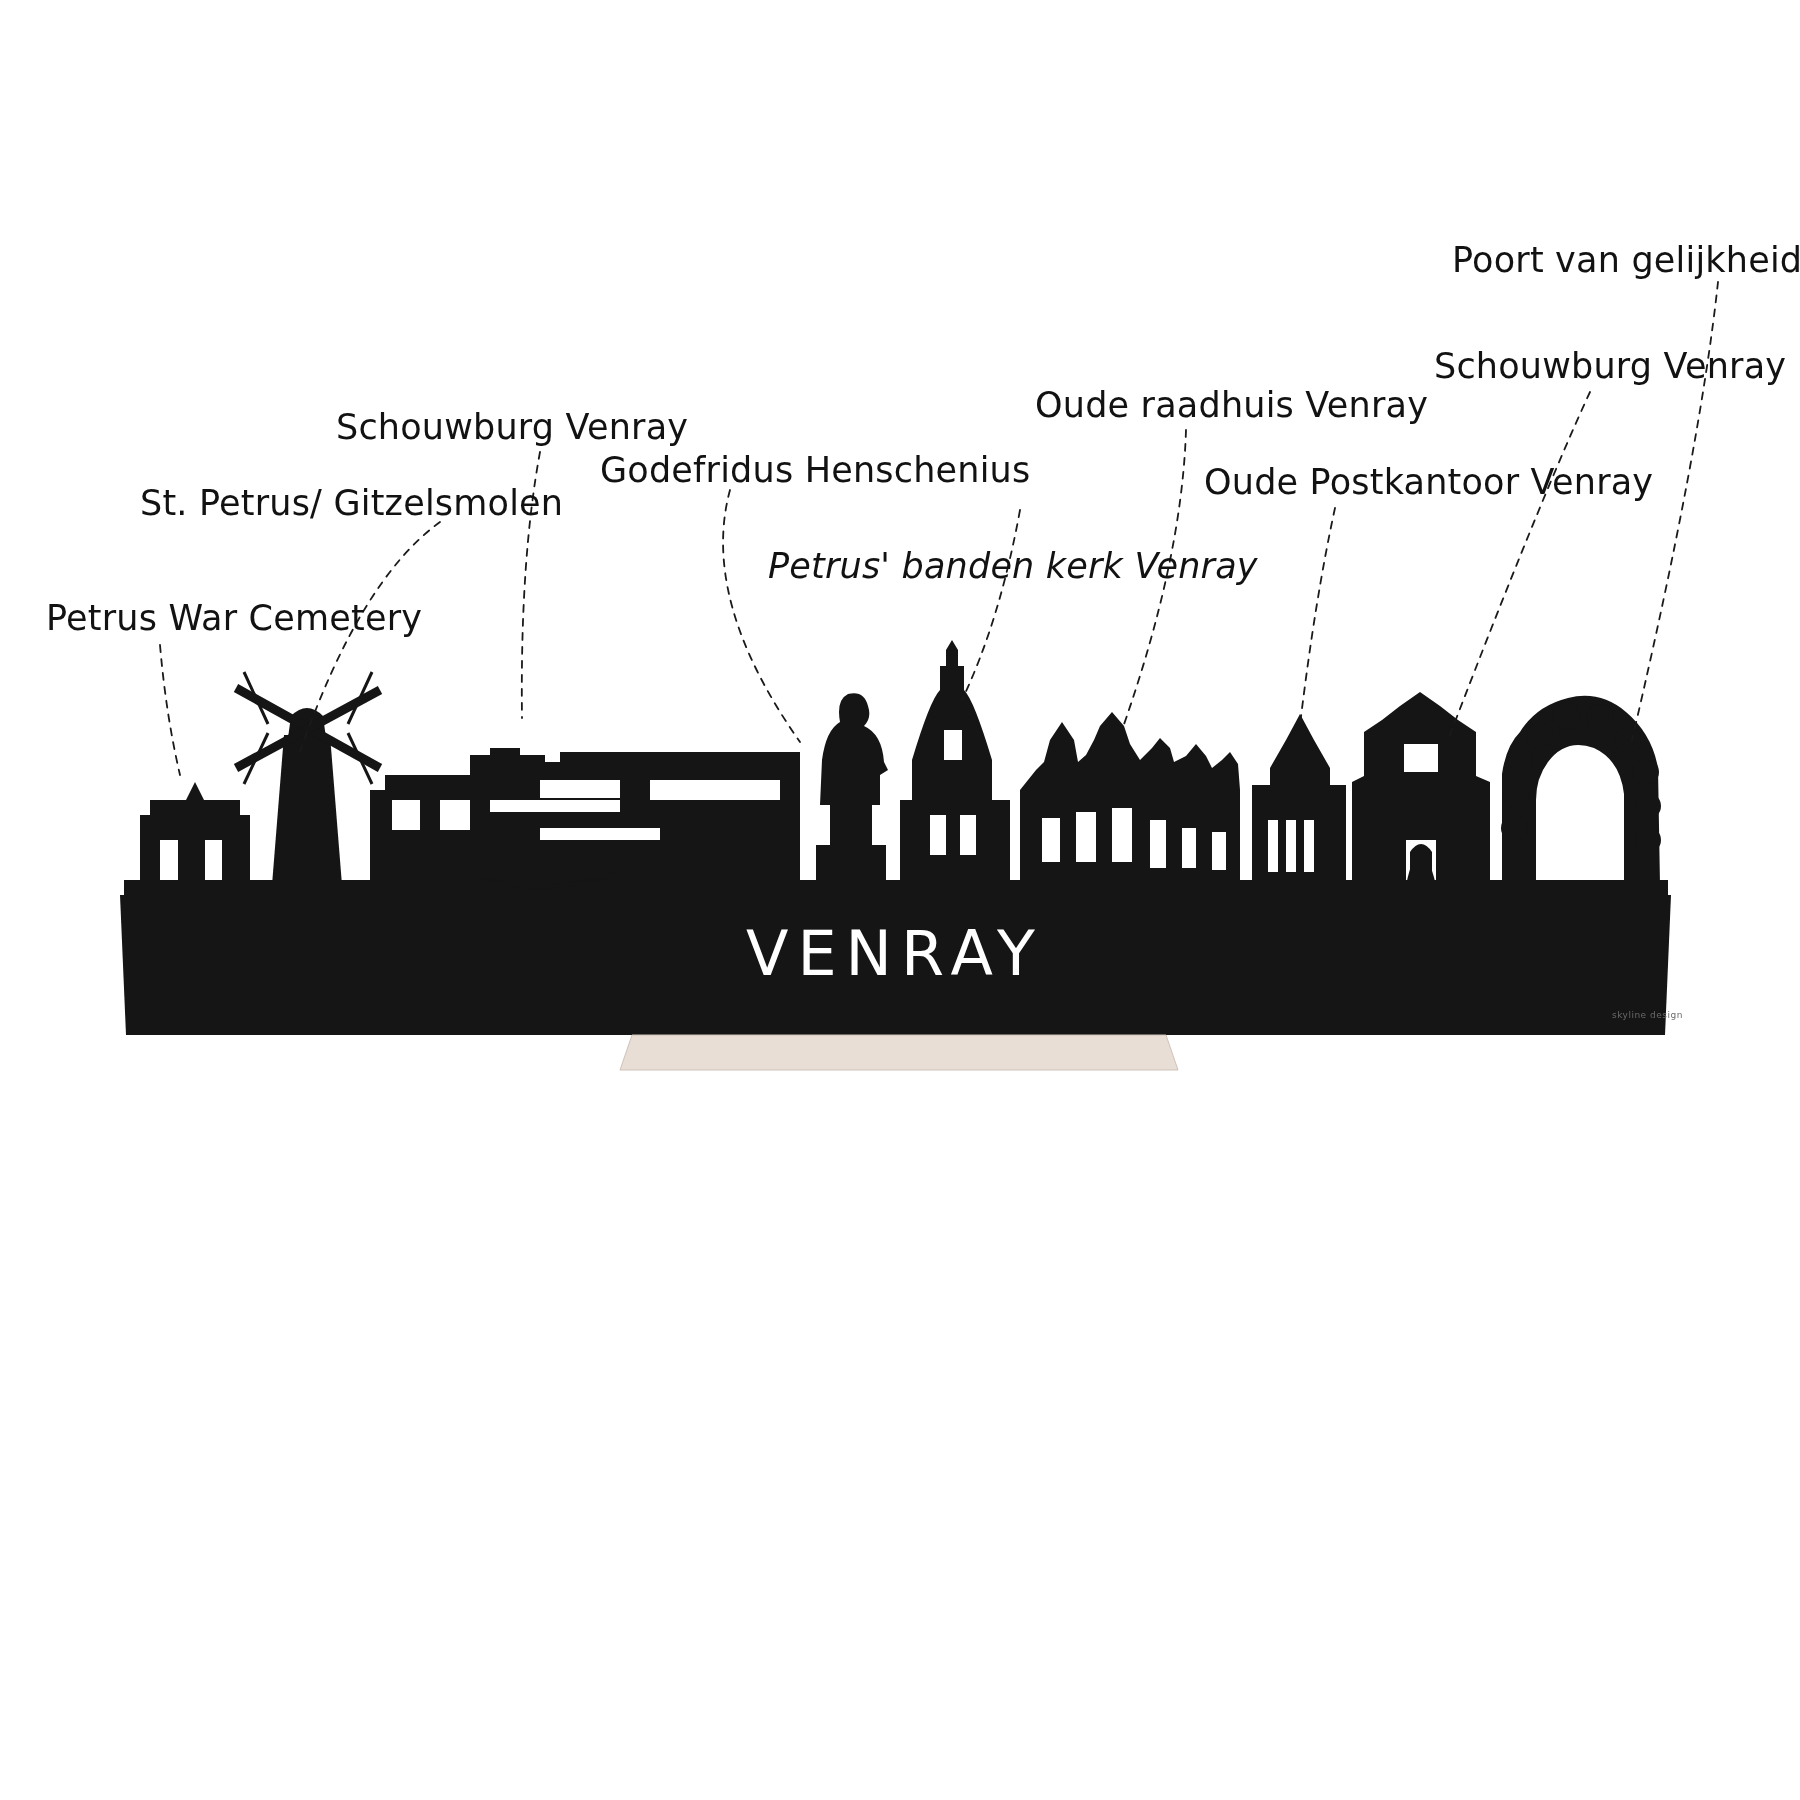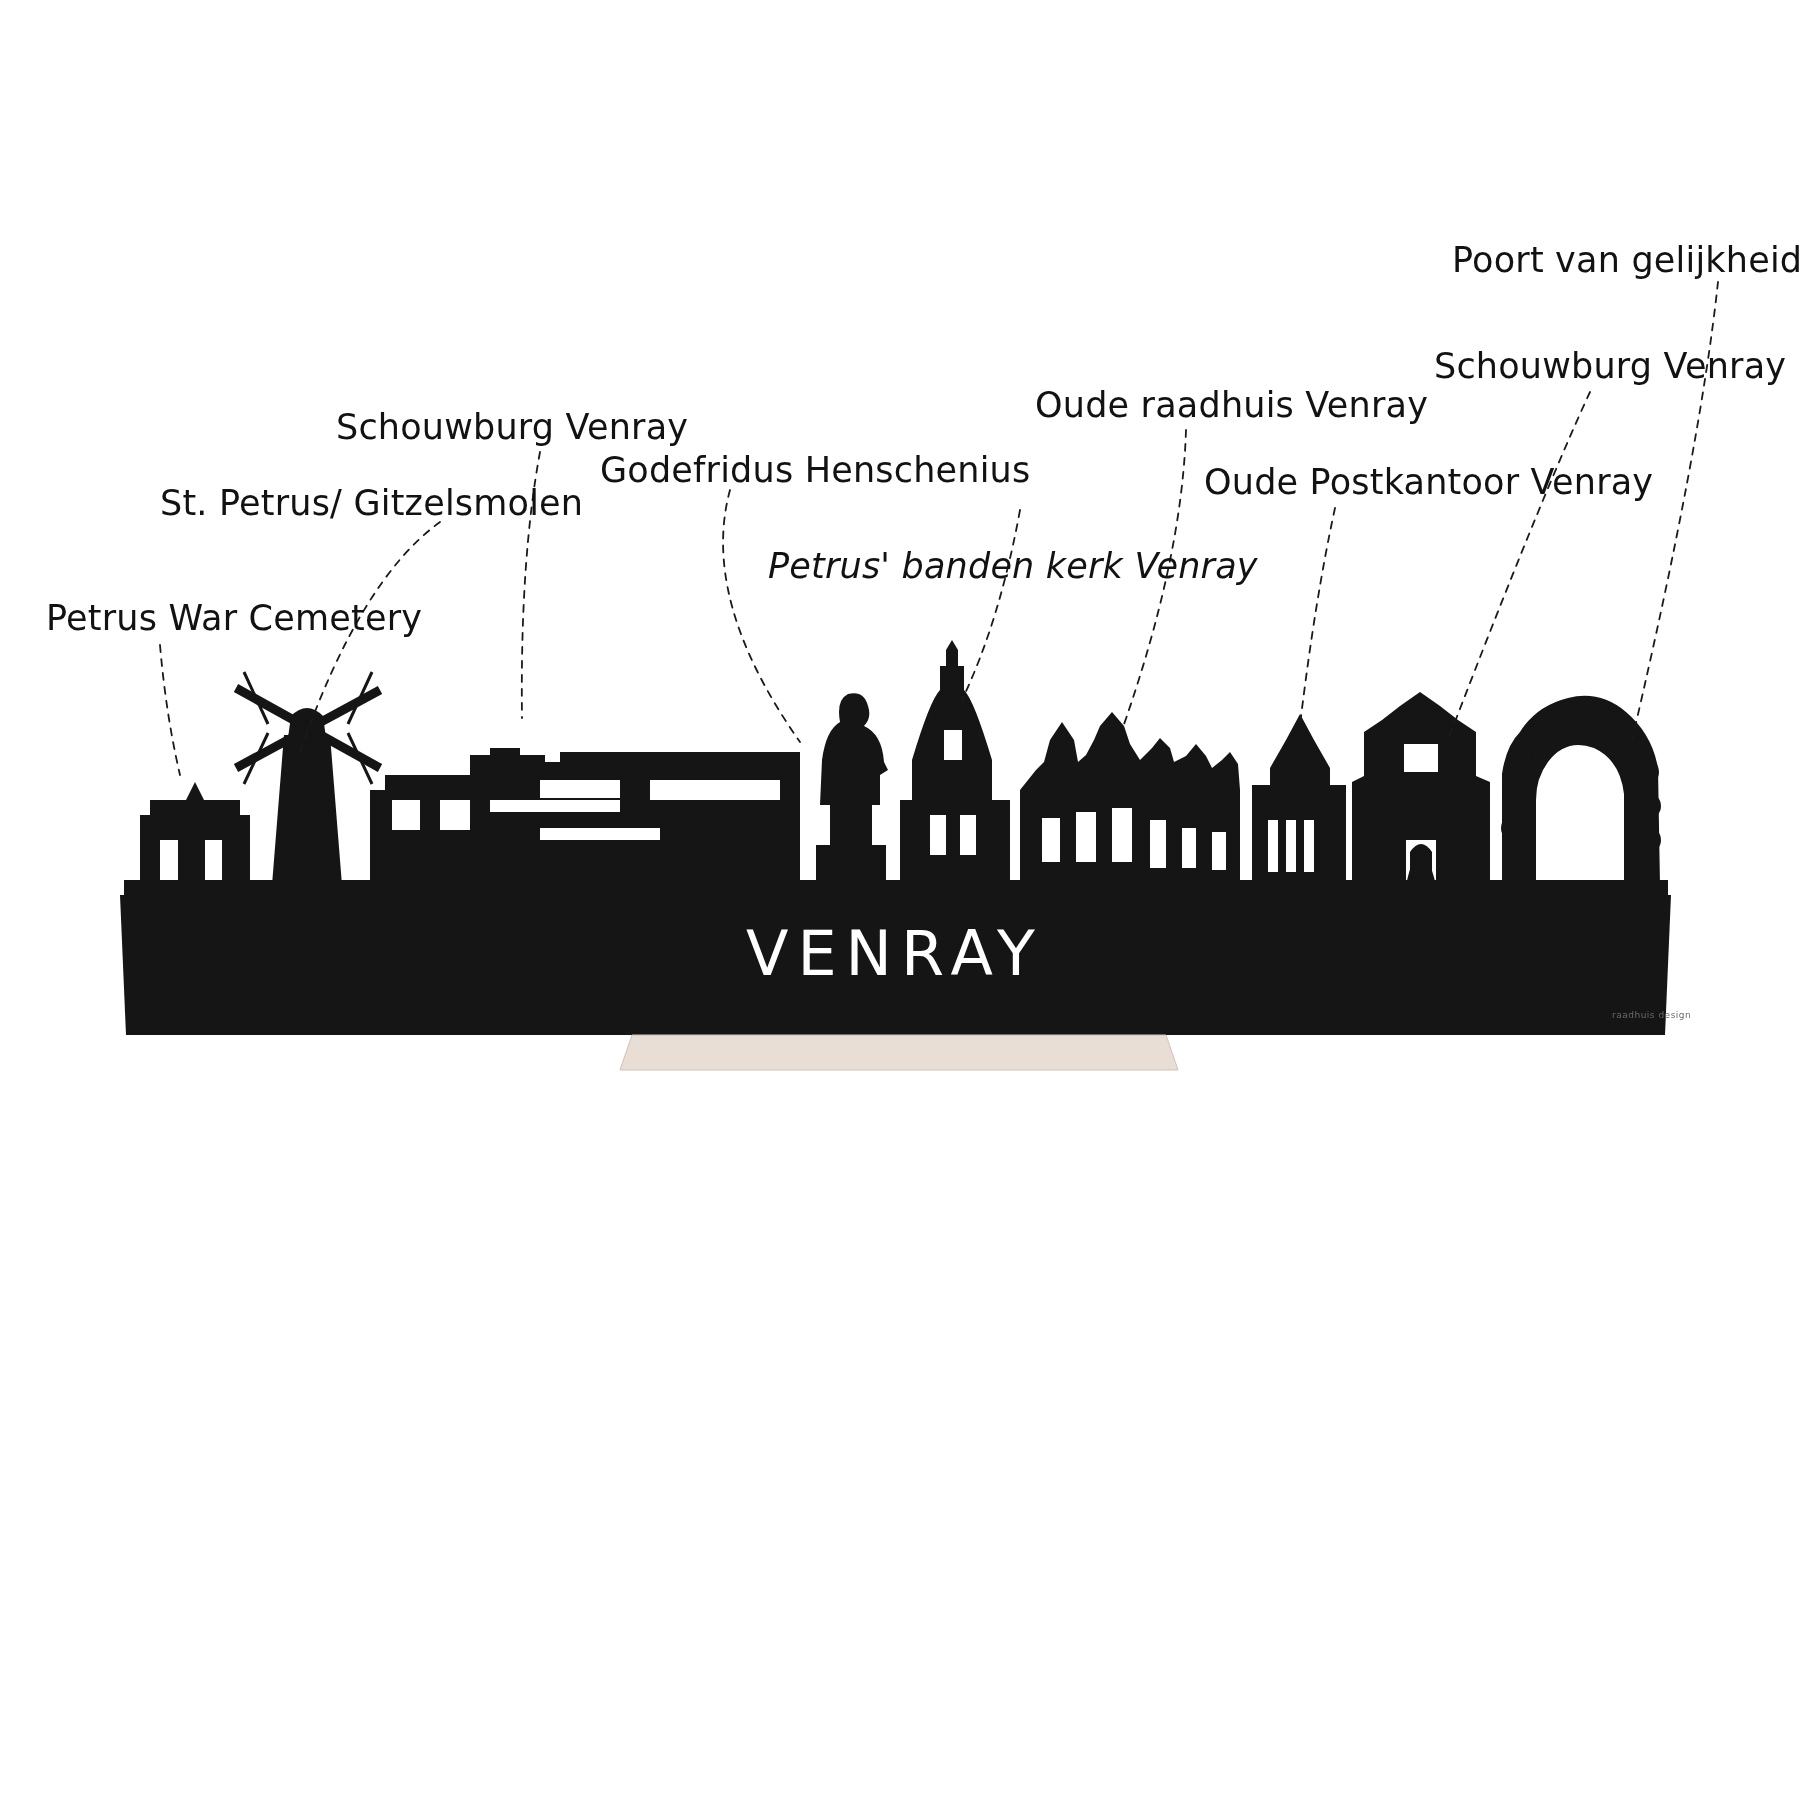--- a/index.html
+++ b/index.html
@@ -154,31 +154,31 @@
       <path class="leader" d="M1020 510 Q1000 620 962 700"></path>
       <path class="leader" d="M1186 430 Q1182 560 1122 730"></path>
       <path class="leader" d="M1335 508 Q1315 600 1300 725"></path>
       <path class="leader" d="M1590 392 Q1540 500 1448 740"></path>
       <path class="leader" d="M1718 282 Q1700 450 1632 740"></path>
     </g>
   </svg>
 
   <div class="label" style="left:46px; top:598px;">Petrus War Cemetery</div>
 
-  <div class="label" style="left:140px; top:483px;margin-left:20px;">St. Petrus/ Gitzelsmolen</div>
+  <div class="label" style="left:140px; top:483px;">St. Petrus/ Gitzelsmolen</div>
 
   <div class="label" style="left:336px; top:407px;">Schouwburg Venray</div>
 
   <div class="label" style="left:600px; top:450px;">Godefridus Henschenius</div>
 
   <div class="label" style="left:768px; top:546px;font-style:italic;">Petrus' banden kerk Venray</div>
 
   <div class="label" style="left:1035px; top:385px;">Oude raadhuis Venray</div>
 
   <div class="label" style="left:1204px; top:462px;">Oude Postkantoor Venray</div>
 
   <div class="label" style="left:1434px; top:346px;">Schouwburg Venray</div>
 
   <div class="label" style="left:1452px; top:240px;">Poort van gelijkheid</div>
 
-  <div class="maker-mark" style="left:1612px; top:1010px;">raadhuis design</div>
+  <div class="maker-mark" style="left:1612px; top:1010px;">skyline design</div>
 
 </div>
 
 </body></html>

